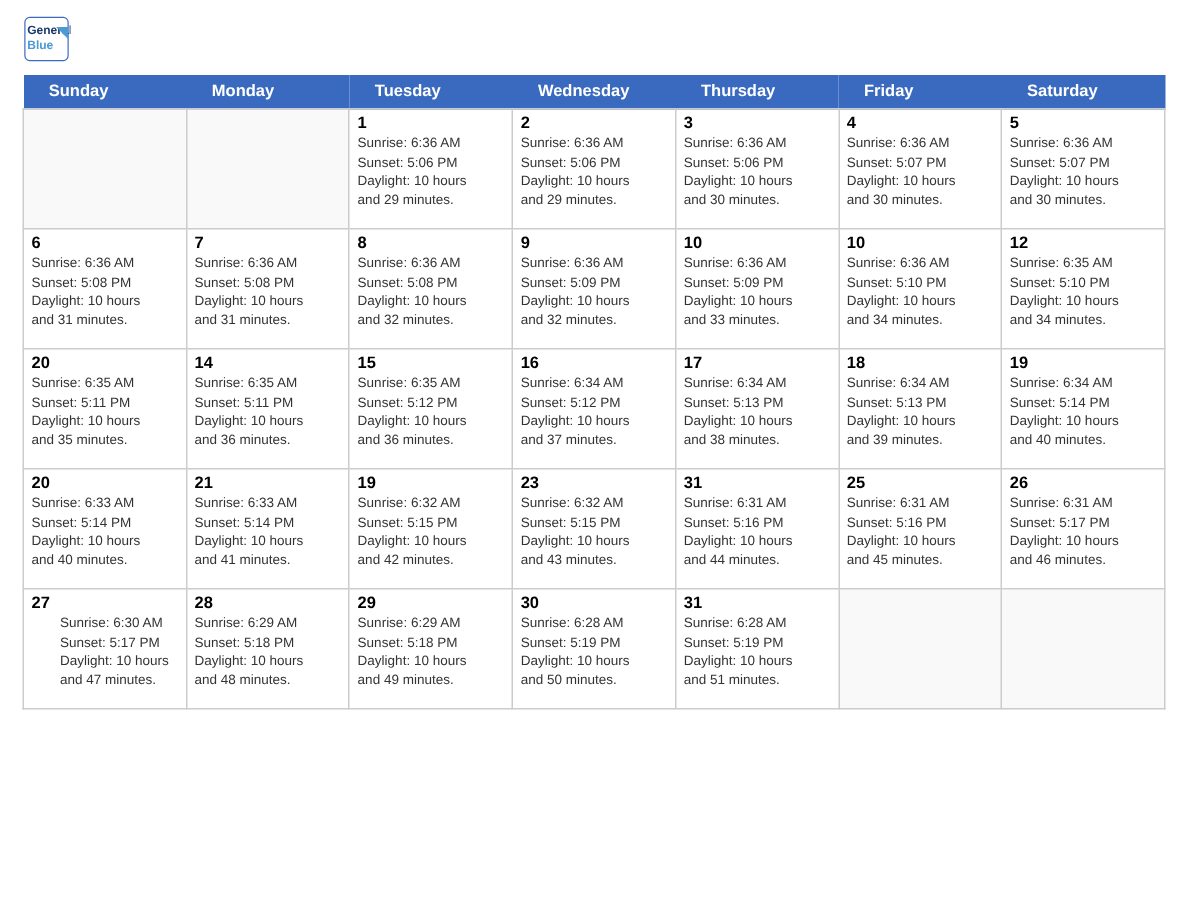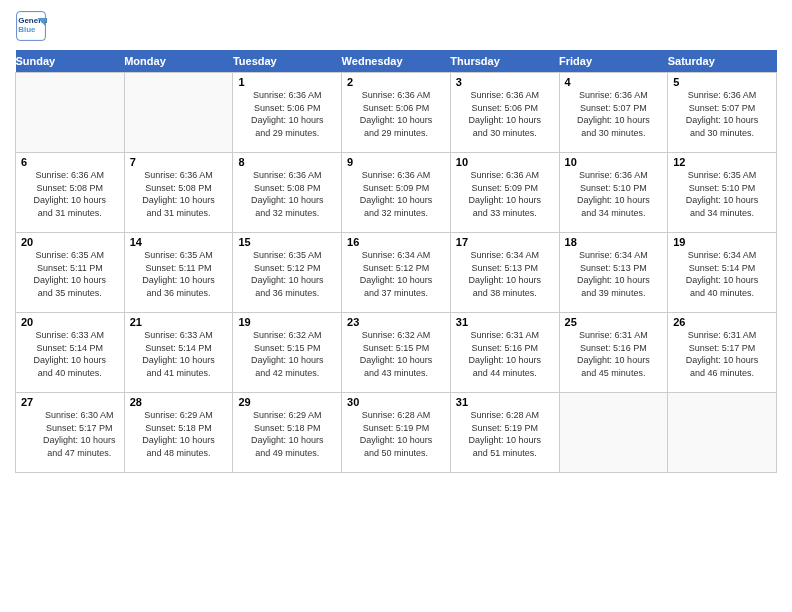--- a/index.html
+++ b/index.html
@@ -46,41 +46,40 @@
     table {
       width: 100%;
       border-collapse: collapse;
       font-size: 9.5px;
     }
     .day-header {
       background-color: #3a6abf;
       color: #fff;
       font-weight: bold;
       text-align: left;
-      padding: 5px 0;
+      padding: 5px 17px;
       font-size: 11px;
     }
     td {
       border: 1px solid #ccc;
       vertical-align: top;
       padding: 3px 5px;
       width: calc(100% / 7);
       height: 80px;
     }
     .day-num {
       font-weight: bold;
       font-size: 11px;
       display: block;
       margin-bottom: 1px;
     }
     .day-info {
       color: #333;
       font-size: 9px;
       line-height: 1.4;
-      text-align: center;
     }
     .empty {
       background: #f9f9f9;
     }
     tr.week td {
       height: 80px;
     }
     .last-row td {
       height: 72px;
     }

